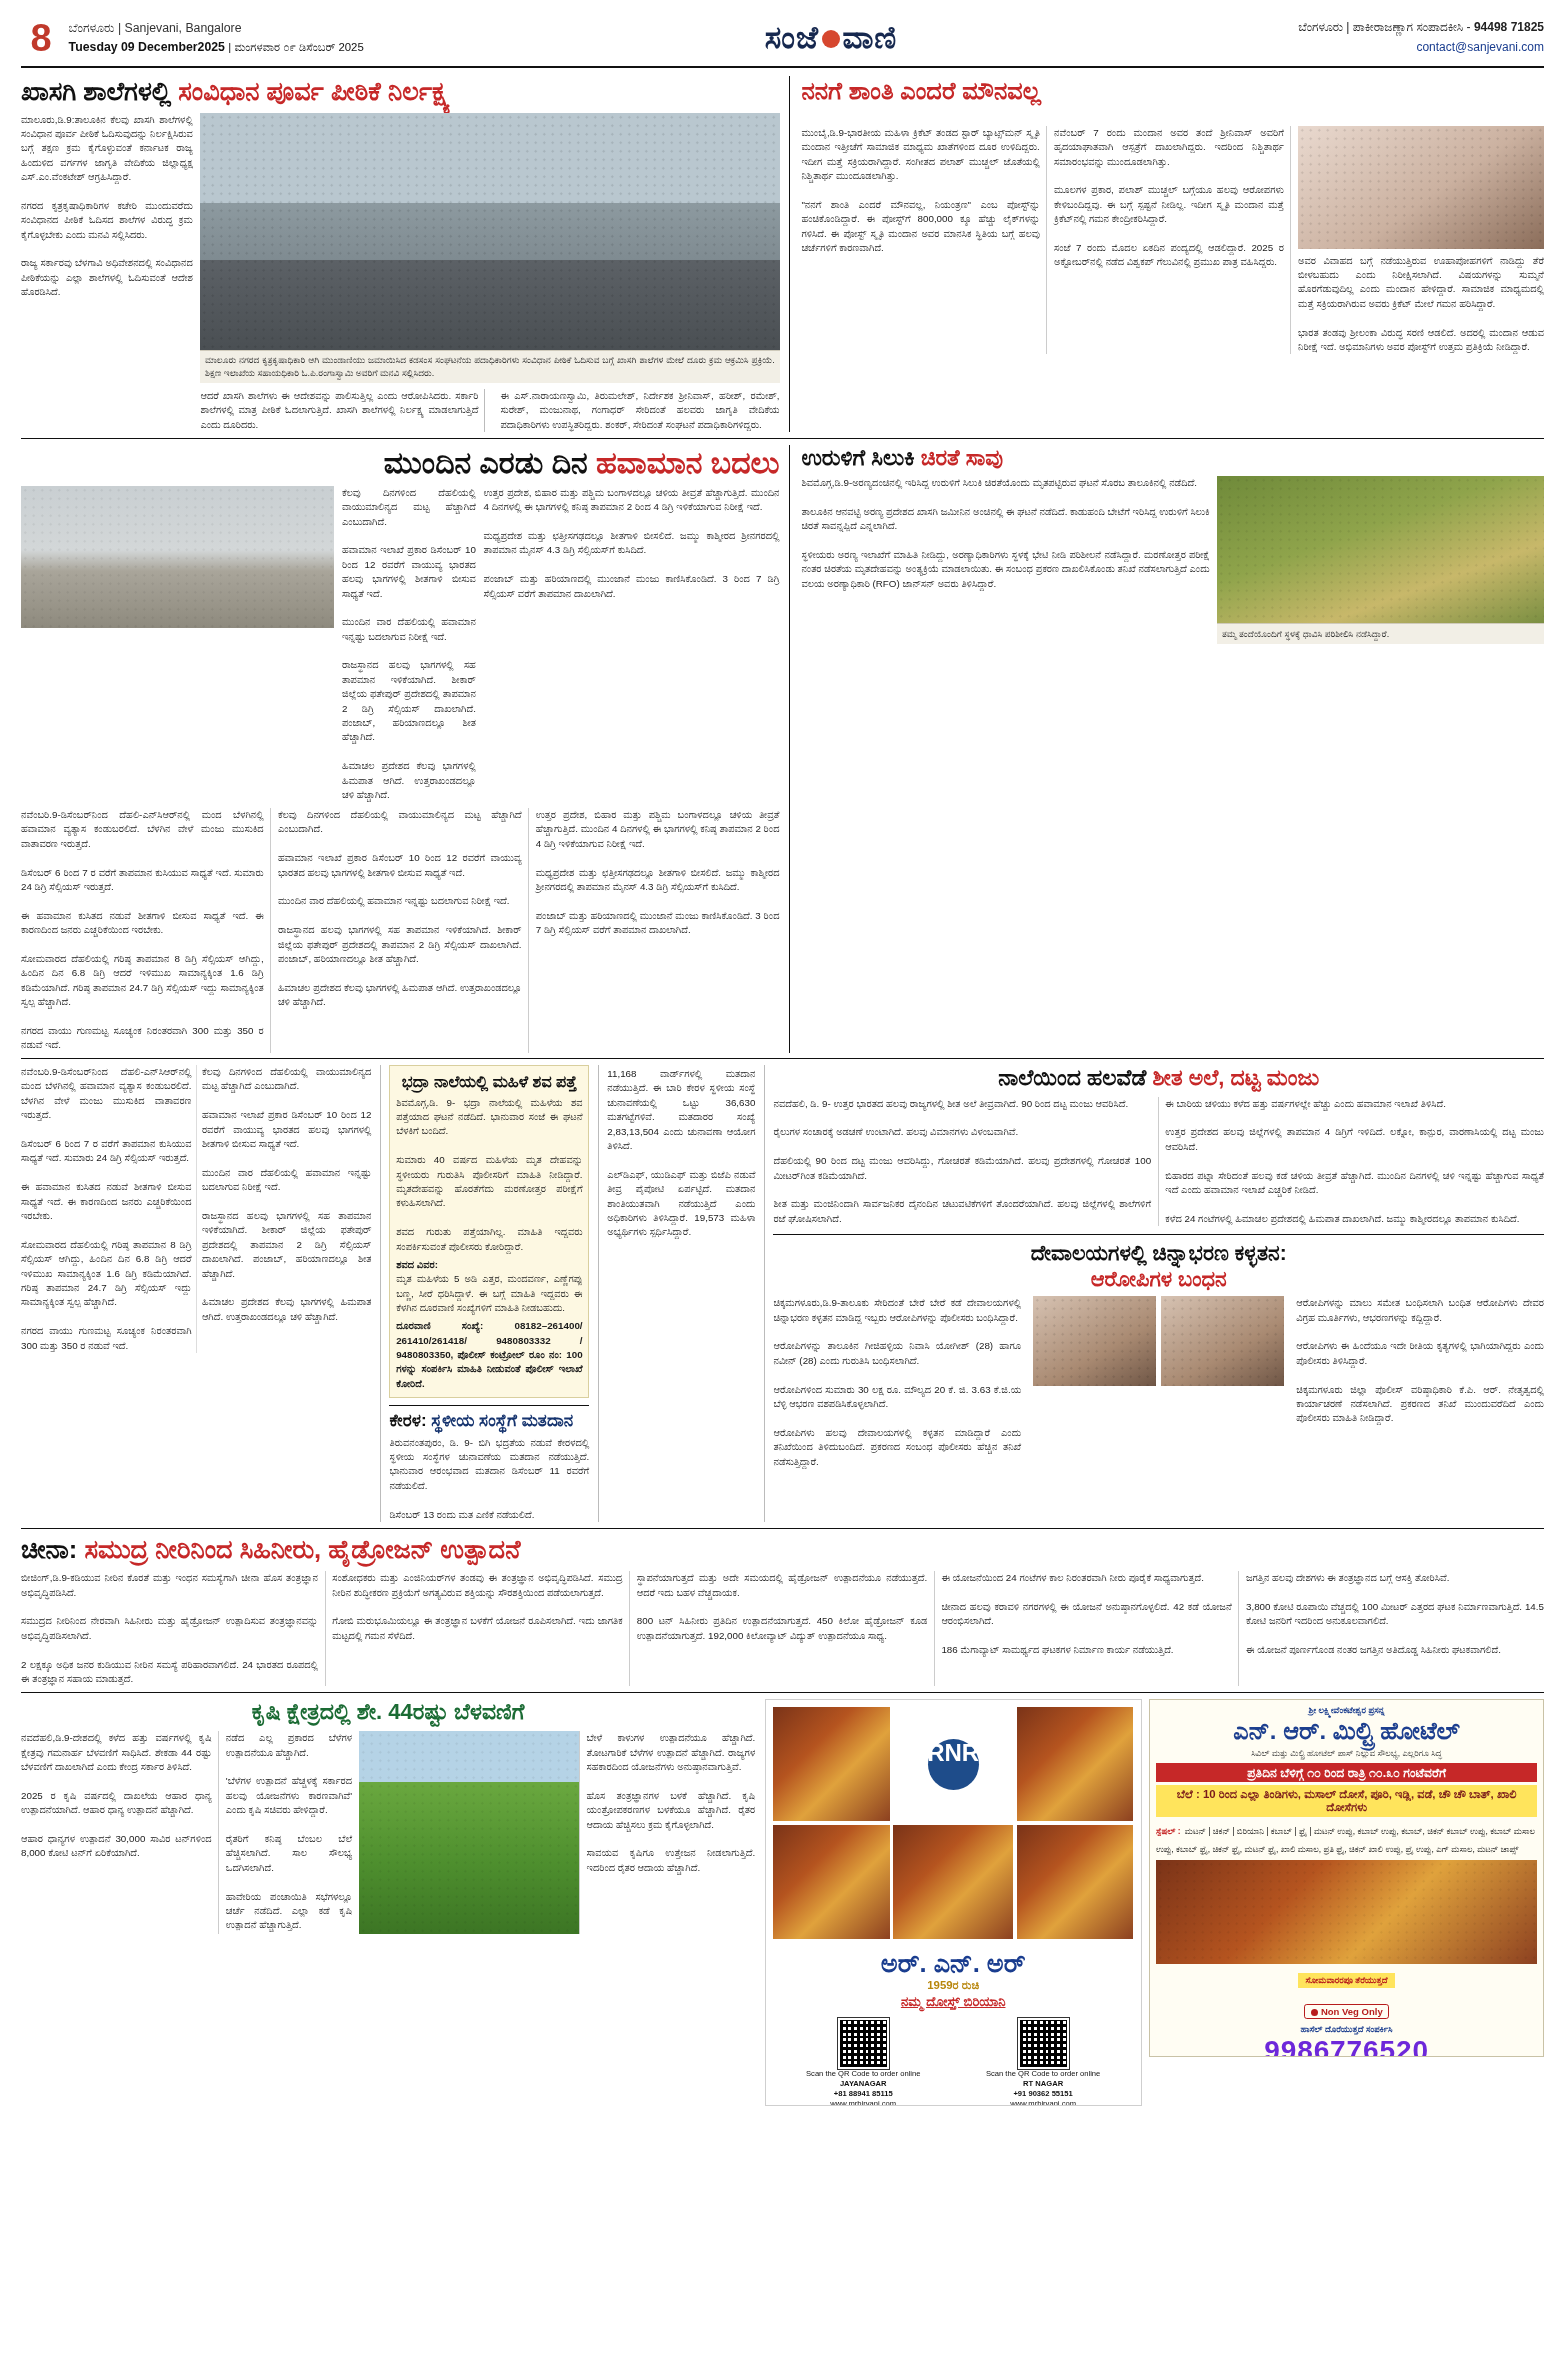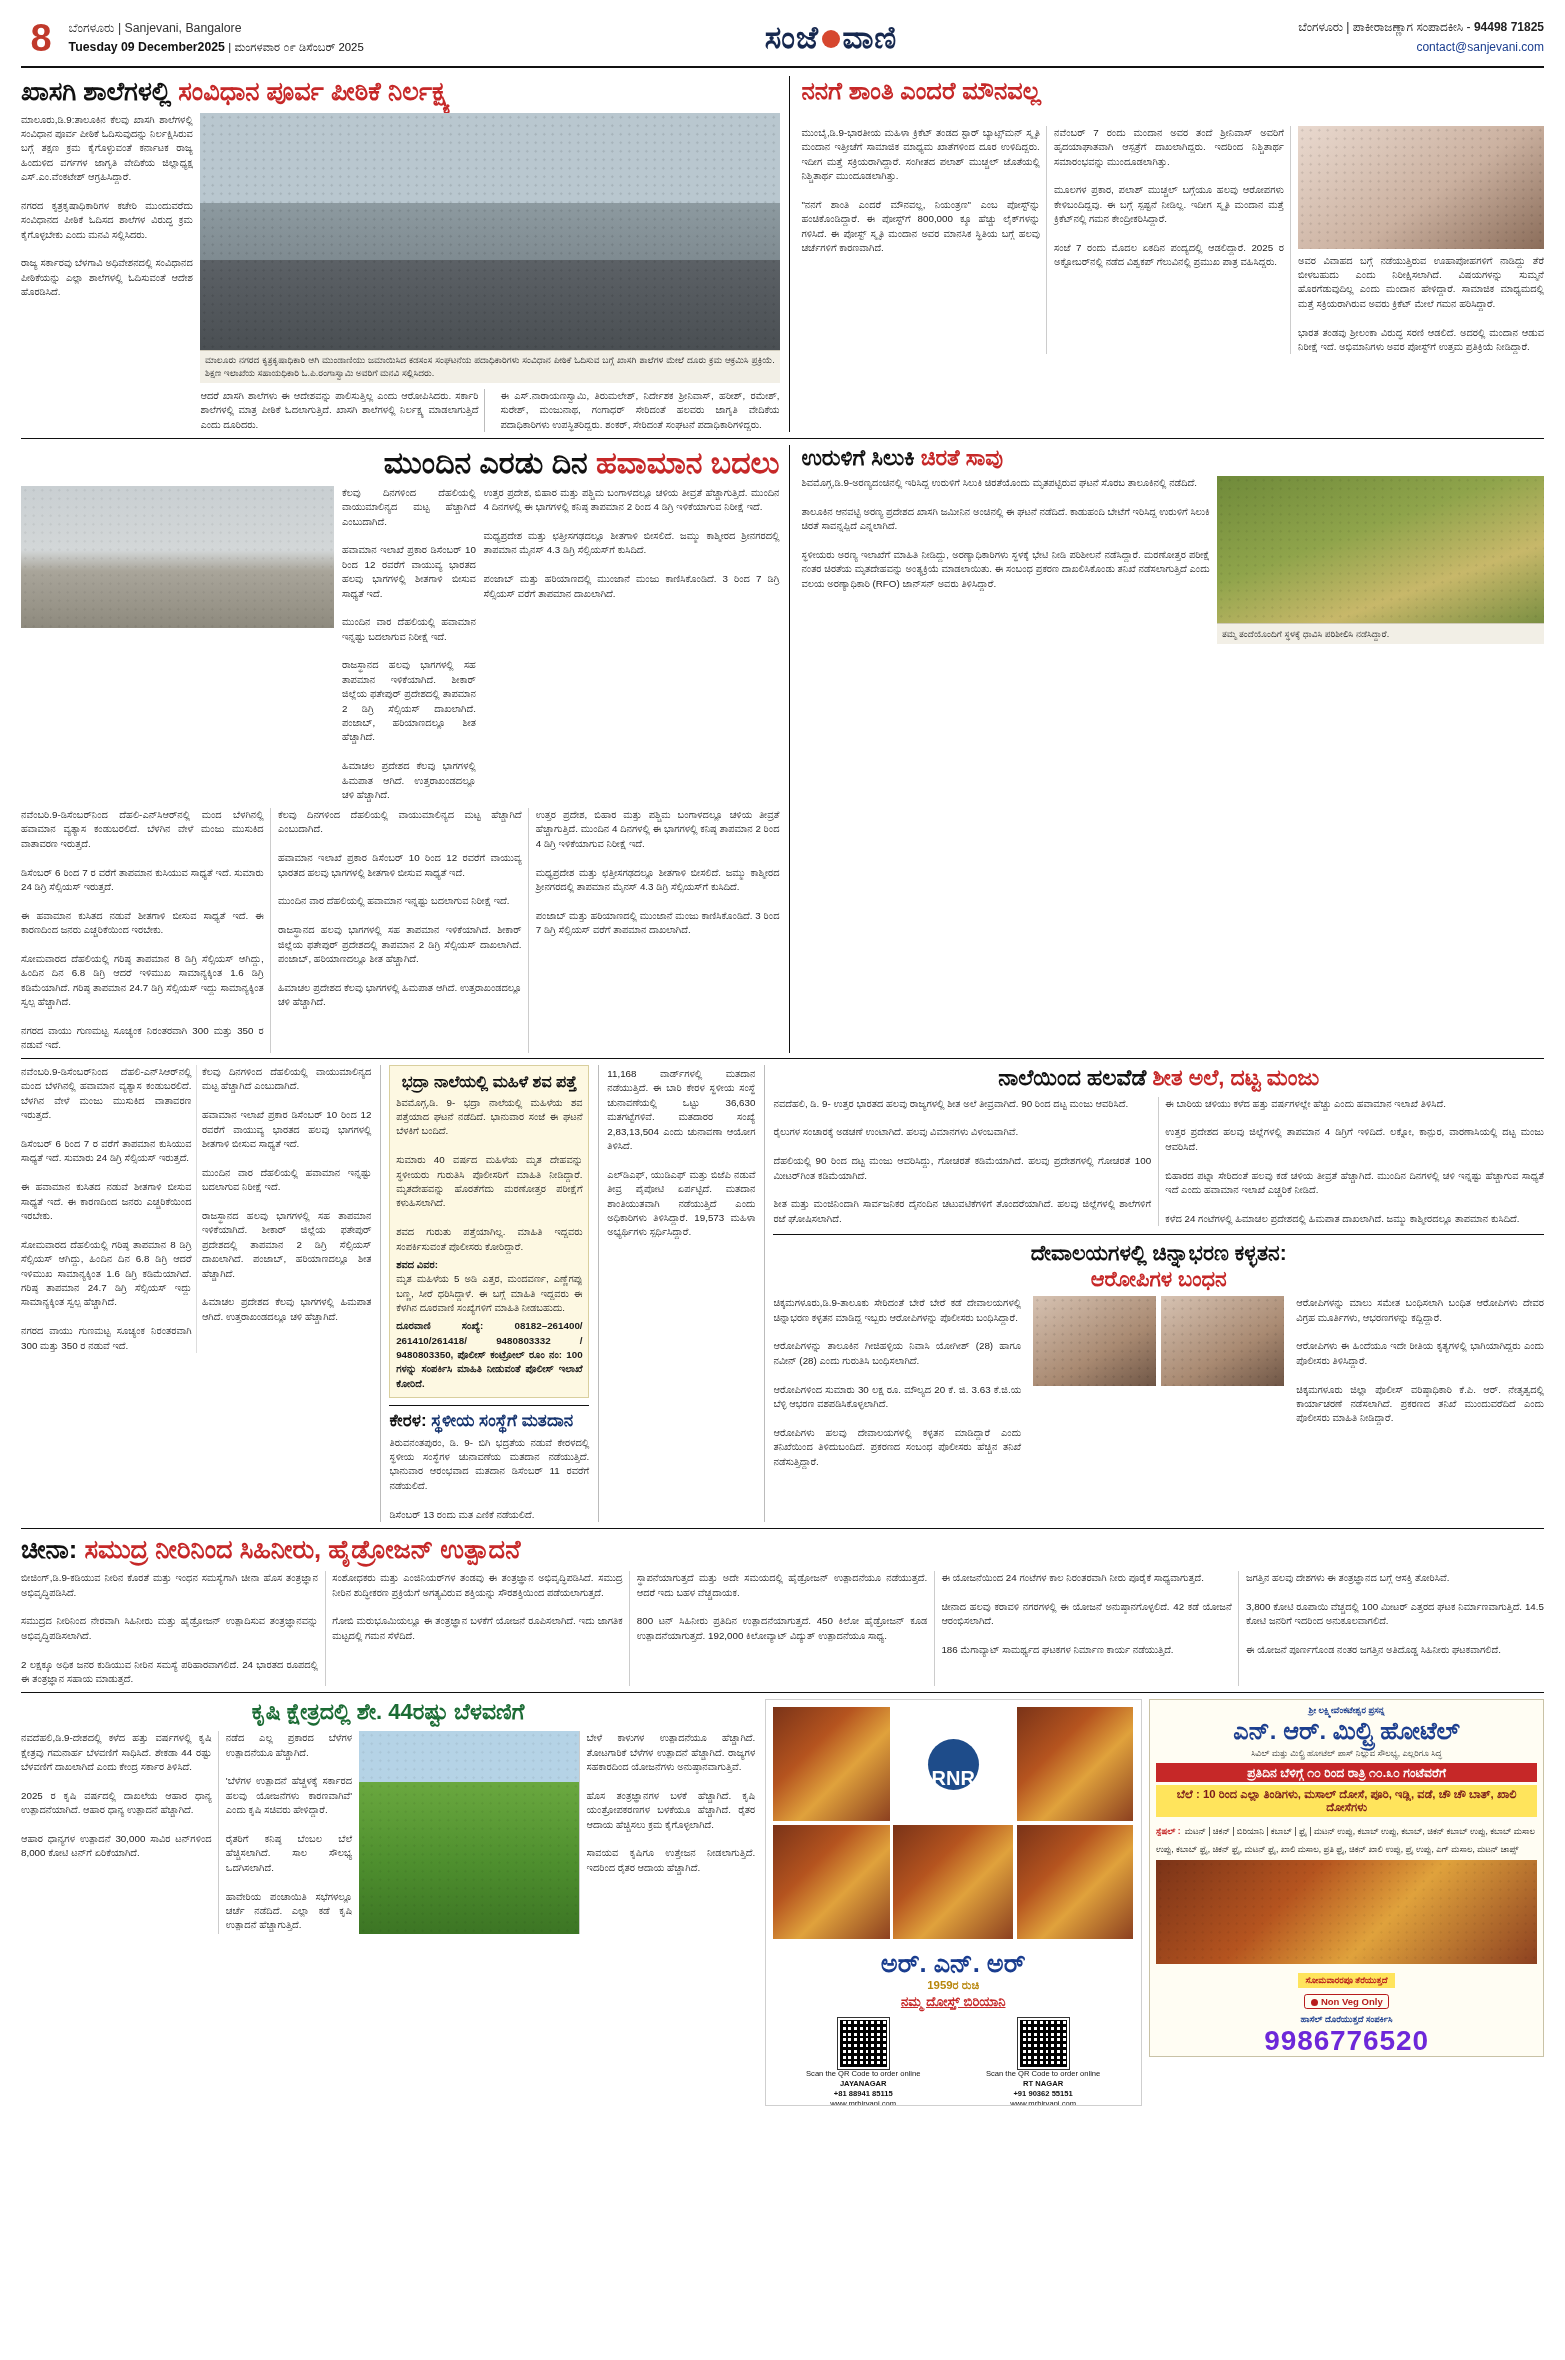--- a/index.html
+++ b/index.html
@@ -132,22 +132,22 @@
 
   
   .ad-rnr {
     background: #fff;
     border: 0.9px solid #cfcfcf;
     position: relative;
     overflow: hidden;
   }
   .rnr-logo-circle {
     width: 51px; height: 51px; border-radius: 50%;
-    background: #1e4c8a; color:#fff; display:flex; align-items:flex-end; justify-content:center;
-    font-size: 20px; font-weight: bold; margin: 0 auto;
+    background: #1e4c8a; color:#fff; display:flex; align-items:flex-start; justify-content:center;
+    font-size: 24px; font-weight: bold; margin: 0 auto;
   }
   .ad-hotel {
     background: #fffdf3;
     border: 0.9px solid #c9c2a6;
     position: relative;
     overflow: hidden;
   }
   .hotel-title {
     color: #1d3f8f; font-weight: bold; font-size: 24px; text-align:center; line-height:1.2;
   }
@@ -595,21 +595,21 @@
       <div style="margin-top:3.8px;">
         <span class="tiny bold" style="color:#c62828;">ಸ್ಪೆಷಲ್ :</span>
         <span class="tiny">ಮಟನ್ | ಚಿಕನ್ | ಬಿರಿಯಾನಿ | ಕಬಾಬ್ | ಫ್ರೈ | ಮಟನ್ ಉಪ್ಪು, ಕಬಾಬ್ ಉಪ್ಪು, ಕಬಾಬ್, ಚಿಕನ್ ಕಬಾಬ್ ಉಪ್ಪು, ಕಬಾಬ್ ಮಸಾಲ ಉಪ್ಪು, ಕಬಾಬ್ ಫ್ರೈ, ಚಿಕನ್ ಫ್ರೈ, ಮಟನ್ ಫ್ರೈ, ಖಾಲಿ ಮಸಾಲ, ಪ್ರತಿ ಫ್ರೈ, ಚಿಕನ್ ಖಾಲಿ ಉಪ್ಪು, ಪ್ರೈ ಉಪ್ಪು, ಎಗ್ ಮಸಾಲ, ಮಟನ್ ಚಾಪ್ಸ್</span>
       </div>
       <div class="photo ph-food" style="height:104px; margin-top:4.7px;">
           <div class="dots-overlay" style="opacity:.3"></div>
         </div>
       <div class="center" style="margin-top:4.7px;">
         <div class="tiny bold" style="background:#ffe45c; display:inline-block; padding:1.9px 7.6px; color:#b71c1c;">ಸೋಮವಾರರಪೂ ತೆರೆಯುತ್ತದೆ</div>
       </div>
-      <div class="center" style="margin-top:3px;">
+      <div class="center" style="margin-top:13px;">
         <span class="nonveg-badge"><span class="nonveg-dot"></span><span>Non Veg Only</span></span>
       </div>
       <div class="center tiny bold" style="margin-top:4.7px; color:#1d3f8f;">ಹಾಸೆಲ್ ದೊರೆಯುತ್ತದೆ ಸಂಪರ್ಕಿಸಿ</div>
       <div class="phone-big">9986776520</div>
     </div>
   </div>
 
 </div>
 
 

